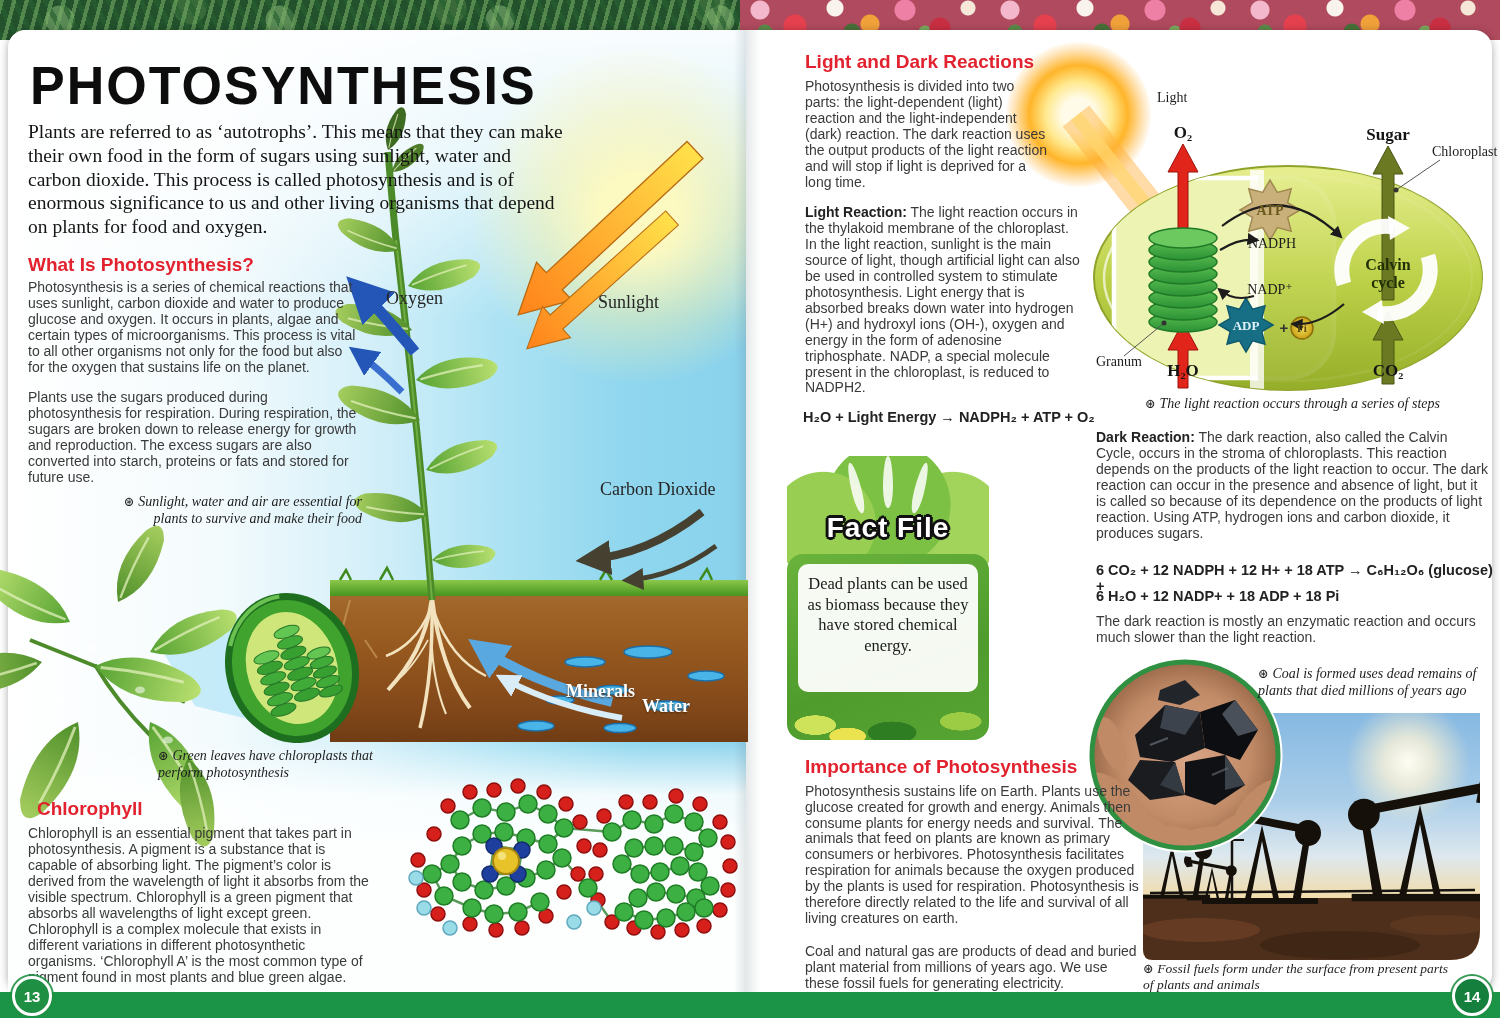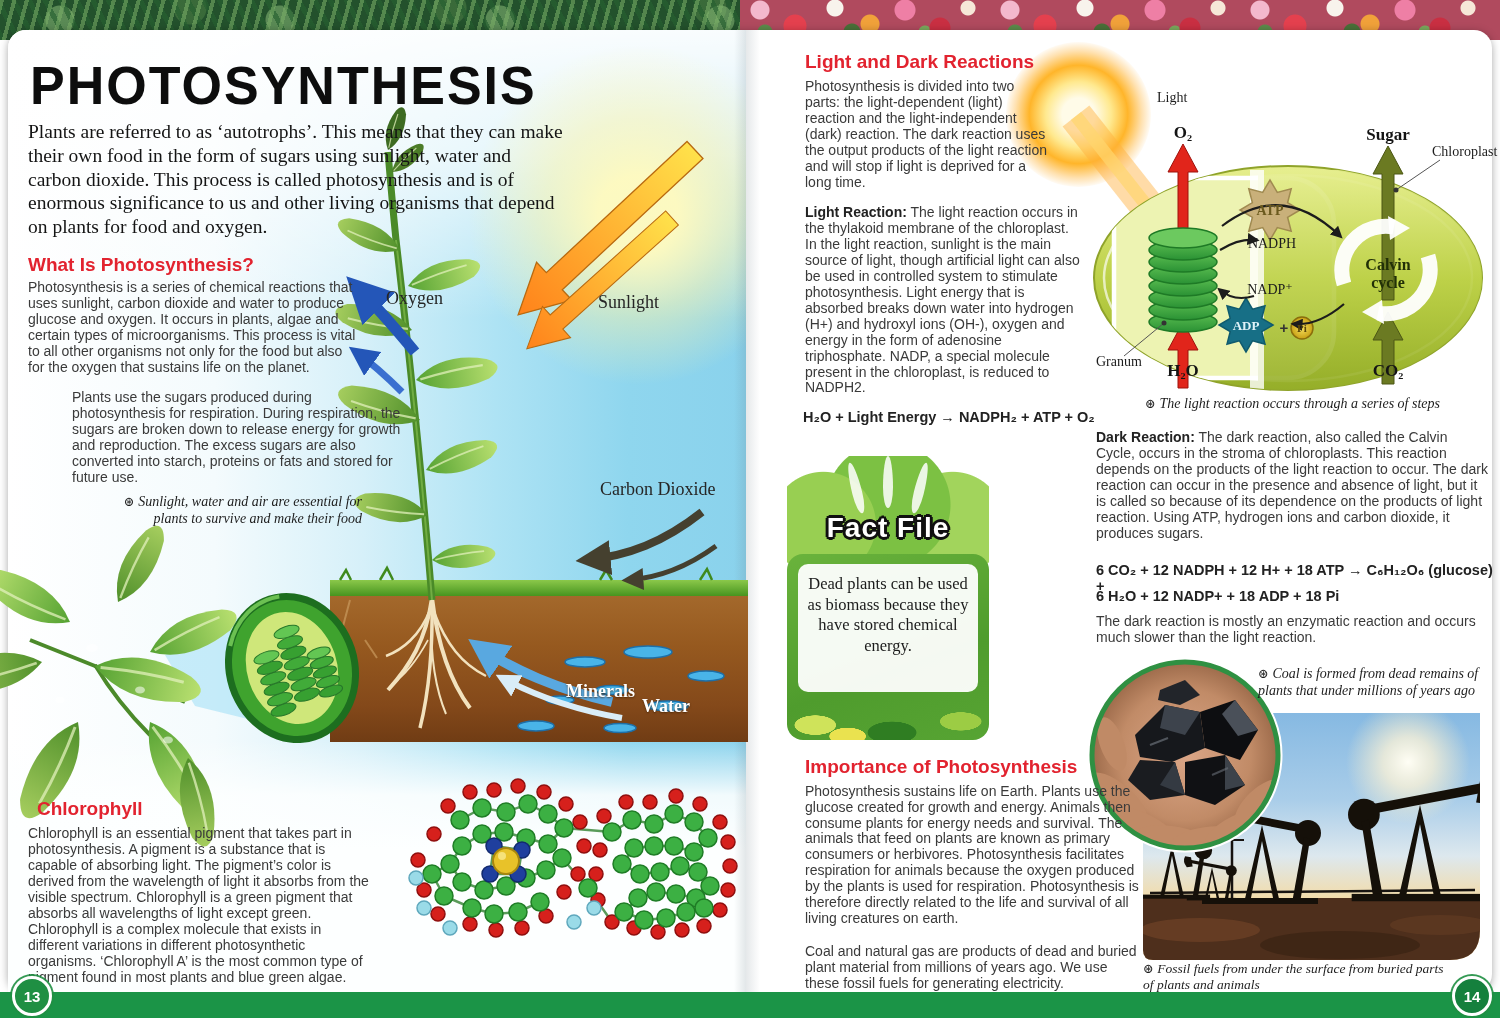--- a/index.html
+++ b/index.html
@@ -549,33 +549,37 @@
       <circle cx="1185" cy="755" r="96" fill="none" stroke="#ffffff" stroke-width="3"></circle>
       <circle cx="1185" cy="755" r="93" fill="none" stroke="#2f9042" stroke-width="5"></circle>
     </g>
   </svg>
 
   <div class="abs txt title" style="left:30px;top:54px;">PHOTOSYNTHESIS</div>
   <div class="abs txt intro" style="left:28px;top:120px;width:540px;">Plants are referred to as ‘autotrophs’. This means that they can make their own food in the form of sugars using sunlight, water and carbon dioxide. This process is called photosynthesis and is of enormous significance to us and other living organisms that depend on plants for food and oxygen.</div>
 
   <div class="abs txt h-red" style="left:28px;top:254px;">What Is Photosynthesis?</div>
   <div class="abs txt para" style="left:28px;top:280px;width:332px;">Photosynthesis is a series of chemical reactions that uses sunlight, carbon dioxide and water to produce glucose and oxygen. It occurs in plants, algae and certain types of microorganisms. This process is vital to all other organisms not only for the food but also for the oxygen that sustains life on the planet.</div>
-  <div class="abs txt para" style="left:28px;top:390px;width:332px;margin-left:44px;">Plants use the sugars produced during photosynthesis for respiration. During respiration, the sugars are broken down to release energy for growth and reproduction. The excess sugars are also converted into starch, proteins or fats and stored for future use.</div>
+  <div class="abs txt para" style="left:28px;top:390px;width:332px;">Plants use the sugars produced during photosynthesis for respiration. During respiration, the sugars are broken down to release energy for growth and reproduction. The excess sugars are also converted into starch, proteins or fats and stored for future use.</div>
 
   <div class="abs txt cap center" style="left:100px;top:494px;width:262px;">
     <span class="mk">⊛</span>
     <span>Sunlight, water and air are essential for plants to survive and make their food</span>
   </div>
 
   <div class="abs txt plabel" style="left:386px;top:288px;">Oxygen</div>
   <div class="abs txt plabel" style="left:598px;top:292px;">Sunlight</div>
   <div class="abs txt plabel" style="left:600px;top:479px;">Carbon Dioxide</div>
   <div class="abs txt plabel white" style="left:566px;top:681px;">Minerals</div>
   <div class="abs txt plabel white" style="left:642px;top:696px;">Water</div>
 
+  <div class="abs txt cap" style="left:158px;top:748px;width:215px;">
+    <span class="mk">⊛</span>
+    <span>Green leaves have chloroplasts that perform photosynthesis</span>
+  </div>
 
   <div class="abs txt h-red" style="left:28px;top:798px;margin-left:9px;">Chlorophyll</div>
   <div class="abs txt para" style="left:28px;top:826px;width:342px;">Chlorophyll is an essential pigment that takes part in photosynthesis. A pigment is a substance that is capable of absorbing light. The pigment’s color is derived from the wavelength of light it absorbs from the visible spectrum. Chlorophyll is a green pigment that absorbs all wavelengths of light except green. Chlorophyll is a complex molecule that exists in different variations in different photosynthetic organisms. ‘Chlorophyll A’ is the most common type of pigment found in most plants and blue green algae.</div>
 
 
   <div class="abs txt h-red" style="left:805px;top:51px;">Light and Dark Reactions</div>
   <div class="abs txt para" style="left:805px;top:79px;width:246px;">Photosynthesis is divided into two parts: the light-dependent (light) reaction and the light-independent (dark) reaction. The dark reaction uses the output products of the light reaction and will stop if light is deprived for a long time.</div>
   <div class="abs txt para" style="left:805px;top:205px;width:276px;">
     <b>Light Reaction:</b>
     <span>The light reaction occurs in the thylakoid membrane of the chloroplast. In the light reaction, sunlight is the main source of light, though artificial light can also be used in controlled system to stimulate photosynthesis. Light energy that is absorbed breaks down water into hydrogen (H+) and hydroxyl ions (OH-), oxygen and energy in the form of adenosine triphosphate. NADP, a special molecule present in the chloroplast, is reduced to NADPH2.</span>
@@ -601,28 +605,28 @@
     <div class="ff-blade" style="left:96px;top:0px;"></div>
     <div class="ff-blade" style="left:128px;top:6px;transform:rotate(14deg);"></div>
     <div class="ff-title">Fact File</div>
     <div class="ff-body">
       <div class="ff-inner">Dead plants can be used as biomass because they have stored chemical energy.</div>
     </div>
   </div>
 
   <div class="abs txt cap" style="left:1258px;top:666px;width:230px;">
     <span class="mk">⊛</span>
-    <span>Coal is formed from dead remains of plants that under millions of years ago</span>
+    <span>Coal is formed uses dead remains of plants that died millions of years ago</span>
   </div>
 
   <div class="abs txt h-red" style="left:805px;top:756px;">Importance of Photosynthesis</div>
   <div class="abs txt para" style="left:805px;top:784px;width:336px;line-height:1.13;">Photosynthesis sustains life on Earth. Plants use the glucose created for growth and energy. Animals then consume plants for energy needs and survival. The animals that feed on plants are known as primary consumers or herbivores. Photosynthesis facilitates respiration for animals because the oxygen produced by the plants is used for respiration. Photosynthesis is therefore directly related to the life and survival of all living creatures on earth.</div>
   <div class="abs txt para" style="left:805px;top:944px;width:336px;">Coal and natural gas are products of dead and buried plant material from millions of years ago. We use these fossil fuels for generating electricity.</div>
 
   <div class="abs txt cap" style="left:1143px;top:961px;width:310px;font-size:13.5px;">
     <span class="mk">⊛</span>
-    <span>Fossil fuels from under the surface from buried parts of plants and animals</span>
+    <span>Fossil fuels form under the surface from present parts of plants and animals</span>
   </div>
 
   <div class="abs page-circle" style="left:12px;top:976px;background:#1f8f43;">13</div>
   <div class="abs page-circle" style="left:1452px;top:976px;background:#15803d;">14</div>
 
 </div>
 
 </body></html>

